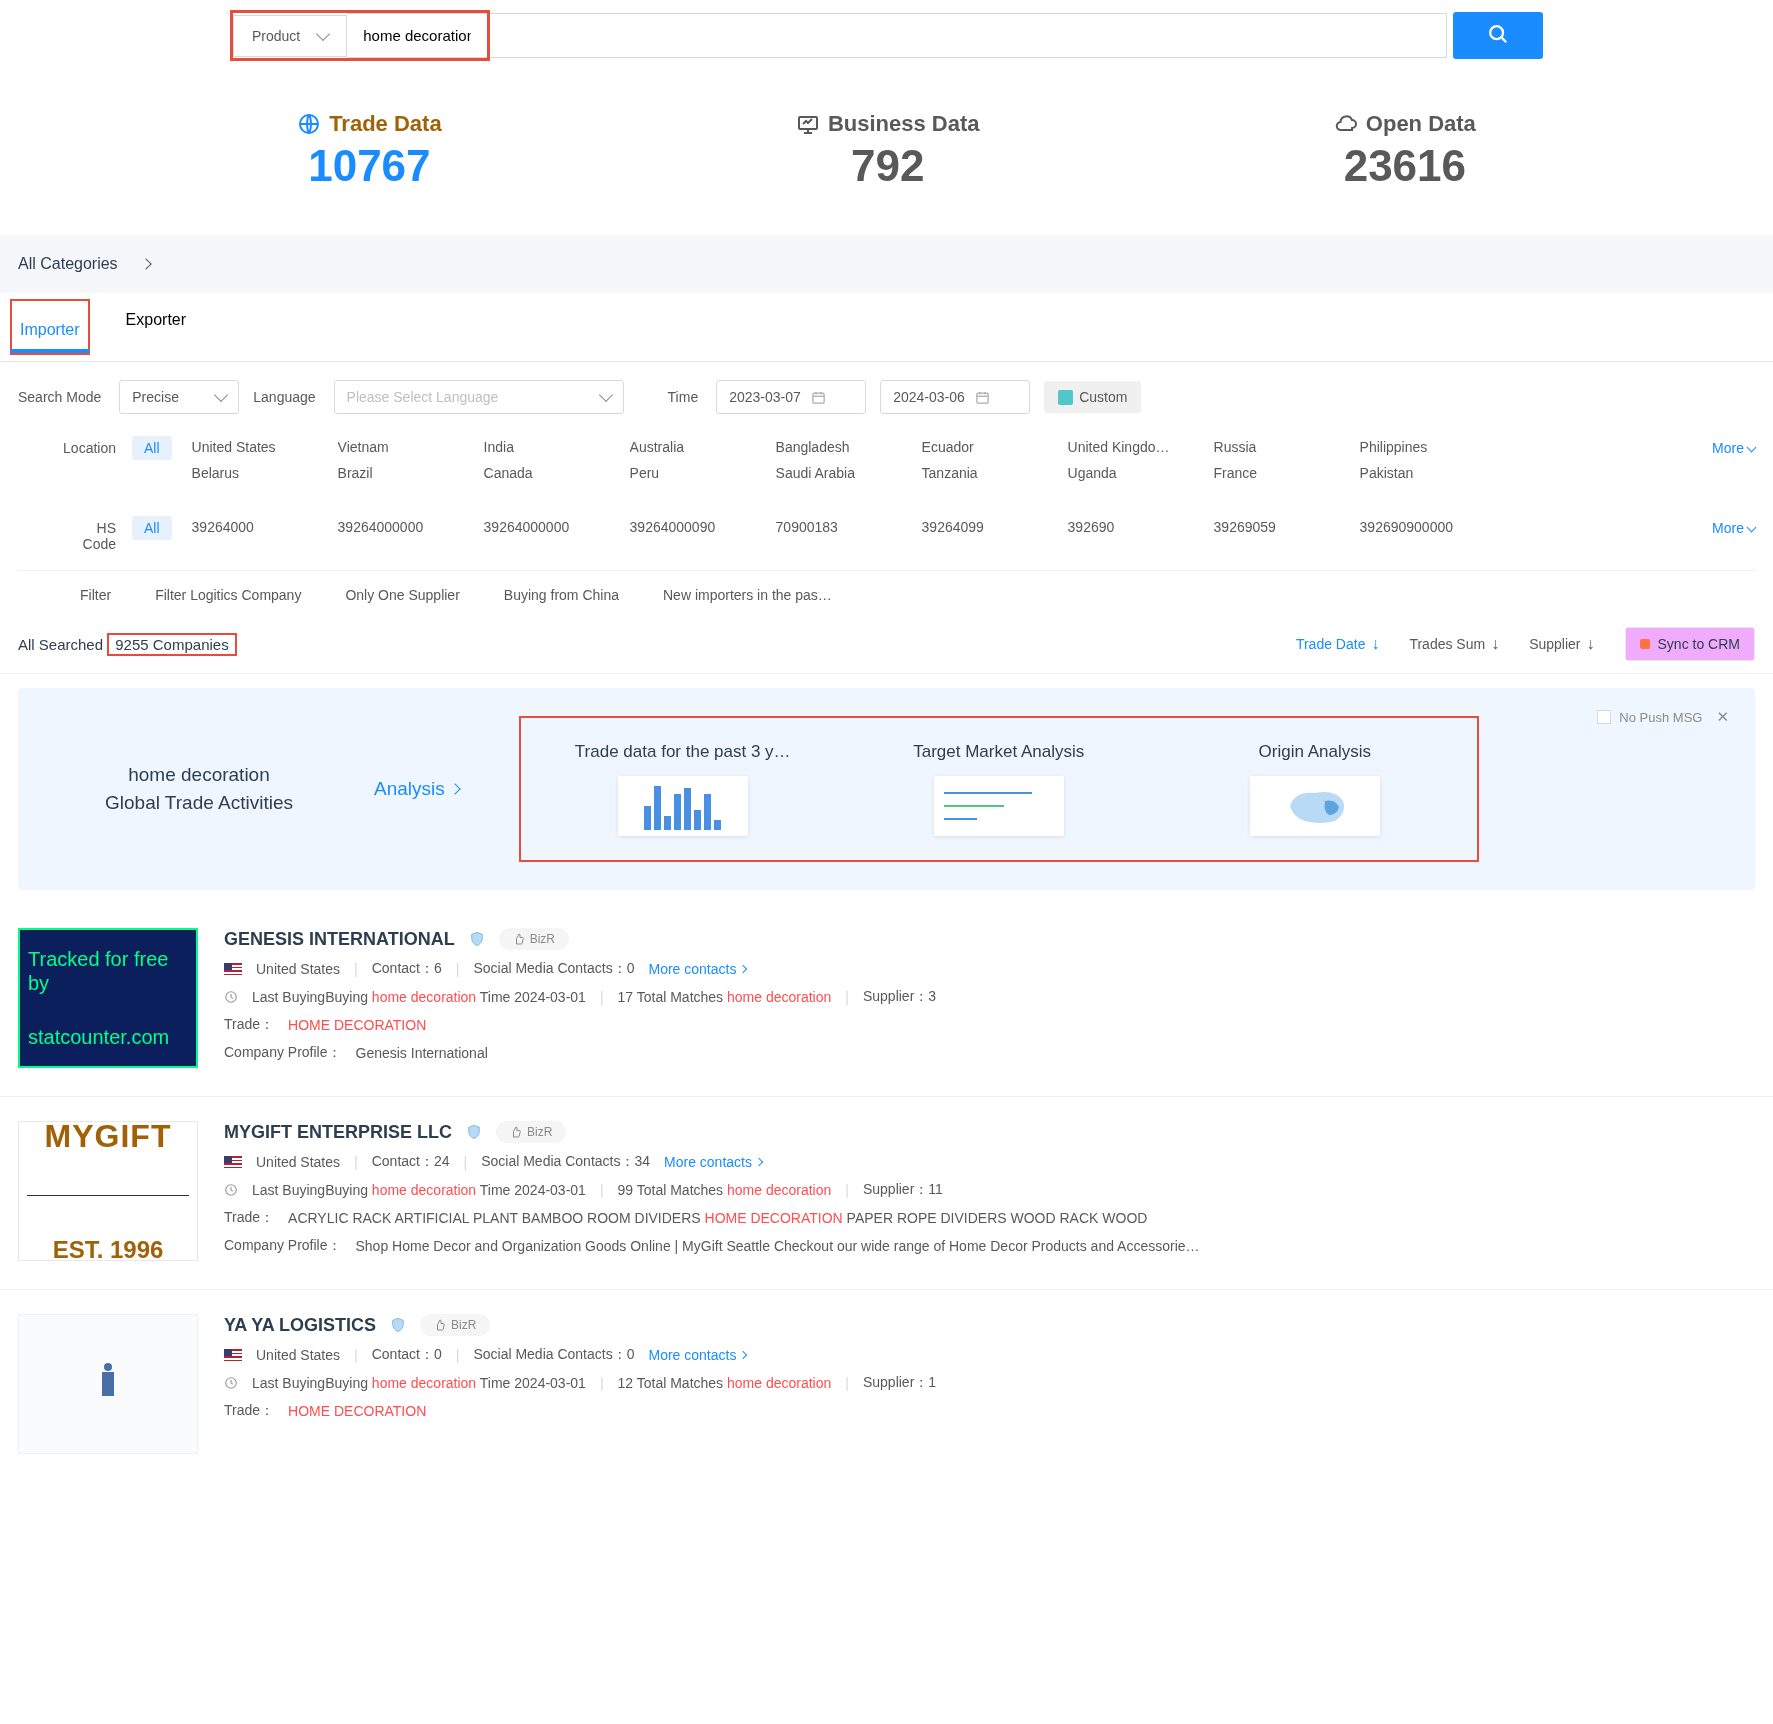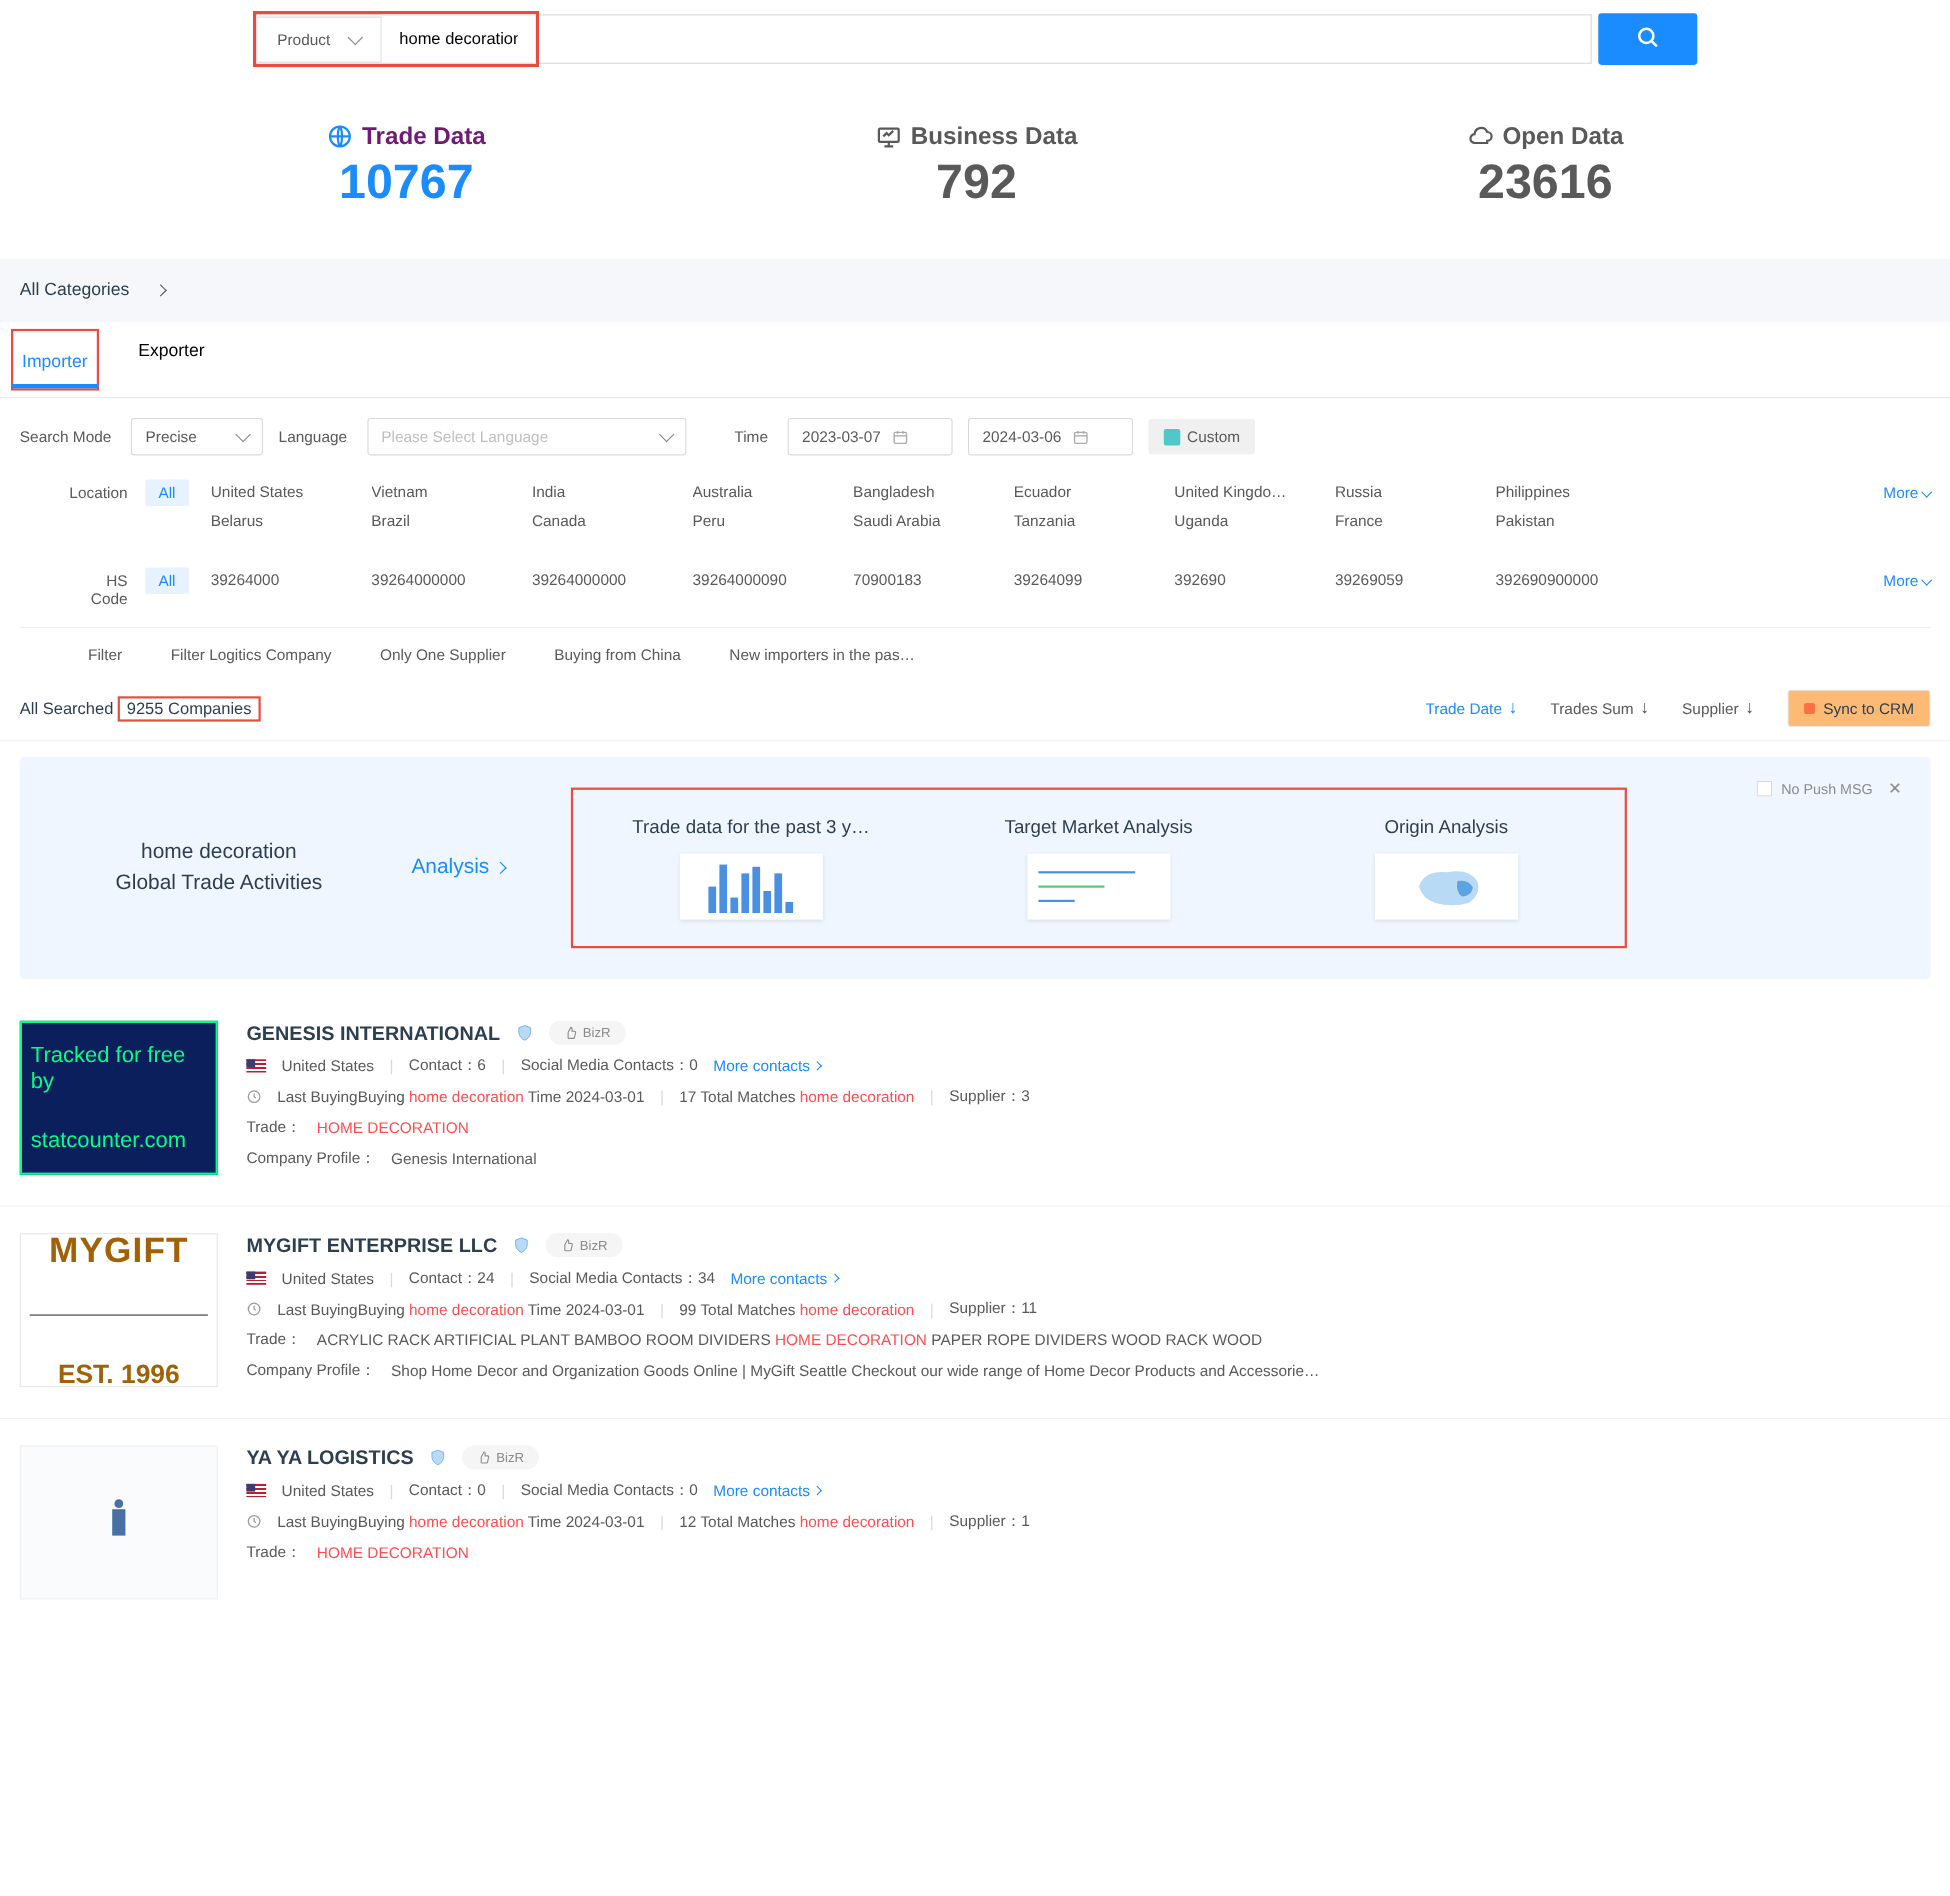--- a/index.html
+++ b/index.html
@@ -12,21 +12,21 @@
 .search-select { display: flex; align-items: center; gap: 18px; padding: 12px 18px; border: 1px solid #d9d9d9; background: #fff; cursor: pointer; color: #595959; }
 .chevron-down { display: inline-block; width: 10px; height: 10px; border-right: 1.5px solid #8b8b8b; border-bottom: 1.5px solid #8b8b8b; transform: rotate(45deg); margin-top: -4px; }
 .search-input { flex: 1; border: 1px solid #d9d9d9; border-left: none; padding: 13px 16px; font-size: 15px; outline: none; }
 .search-btn { background: #1a8cff; border: none; padding: 11px 34px; cursor: pointer; border-radius: 3px; margin-left: 6px; }
 .search-icon-svg { width: 22px; height: 22px; }
 
 
 .stats-row { display: flex; justify-content: space-around; padding: 40px 120px 44px; }
 .stat-block { text-align: center; }
 .stat-label { display: flex; align-items: center; gap: 8px; font-size: 22px; font-weight: 600; color: #595959; justify-content: center; }
-.stat-label.active { color: #701a75; }
+.stat-label.active { color: #a16207; }
 .stat-value { font-size: 44px; font-weight: 700; color: #595959; margin-top: 4px; }
 .stat-value.active { color: #1a8cff; }
 .stat-icon { display: inline-flex; }
 
 
 .cats-bar { background: #f5f7fa; padding: 20px 18px; font-size: 16px; display: flex; align-items: center; gap: 24px; }
 .chevron-right { display: inline-block; width: 8px; height: 8px; border-right: 1.5px solid #595959; border-top: 1.5px solid #595959; transform: rotate(45deg); }
 
 
 .tabs { display: flex; gap: 36px; padding: 0 18px; border-bottom: 1px solid #e8e8e8; }
@@ -62,21 +62,21 @@
 .chip { color: #595959; cursor: pointer; }
 
 
 .results-header { display: flex; align-items: center; justify-content: space-between; padding: 8px 18px 12px; border-bottom: 1px solid #f0f0f0; }
 .results-left { font-size: 15px; }
 .count-highlight { border: 2px solid #e74c3c; padding: 1px 6px; }
 .sort-row { display: flex; align-items: center; gap: 30px; }
 .sort-item { display: flex; align-items: center; gap: 6px; color: #595959; cursor: pointer; }
 .sort-item.active { color: #1a8cff; }
 .arrow-down { font-size: 16px; }
-.sync-btn { display: flex; align-items: center; gap: 8px; background: #fdba74; border: 1px solid #e8e8e8; border-radius: 3px; padding: 8px 14px; cursor: pointer; }
+.sync-btn { display: flex; align-items: center; gap: 8px; background: #f0abfc; border: 1px solid #e8e8e8; border-radius: 3px; padding: 8px 14px; cursor: pointer; }
 .sync-dot { width: 10px; height: 10px; background: #ff7043; border-radius: 2px; display: inline-block; }
 
 
 .analysis-panel { background: #f0f6ff; margin: 14px 18px; padding: 28px 26px; display: flex; align-items: center; border-radius: 4px; position: relative; }
 .analysis-left { width: 310px; text-align: center; }
 .analysis-title { font-size: 19px; color: #2c3e50; line-height: 1.5; }
 .analysis-link { color: #1a8cff; font-size: 19px; cursor: pointer; margin-left: 20px; display: flex; align-items: center; gap: 6px; }
 .analysis-cards { border: 2.5px solid #e74c3c; display: flex; gap: 56px; padding: 24px 32px; margin-left: 60px; }
 .analysis-card { text-align: center; width: 260px; }
 .analysis-card-title { font-size: 17px; color: #2c3e50; margin-bottom: 14px; white-space: nowrap; overflow: hidden; text-overflow: ellipsis; }

